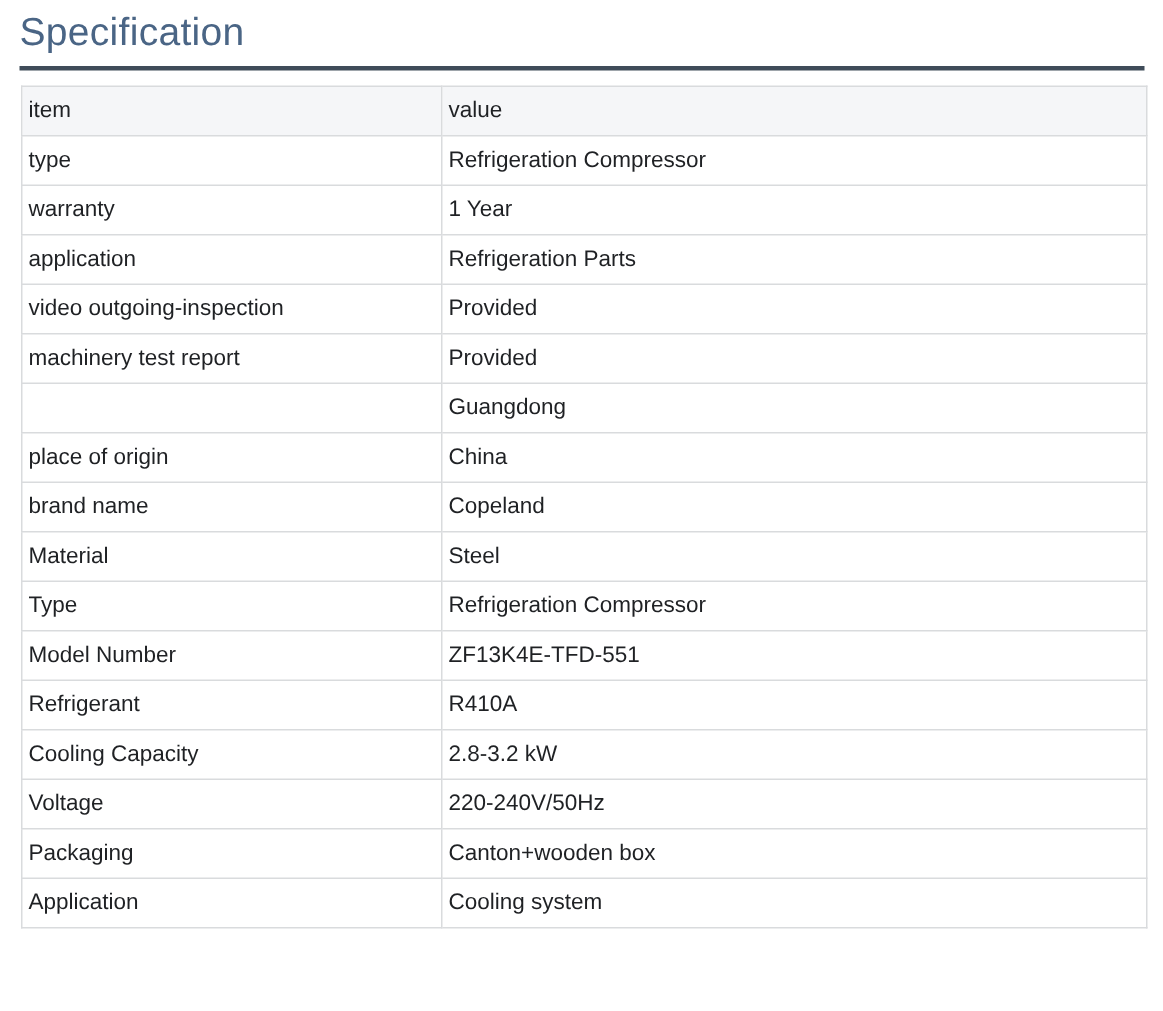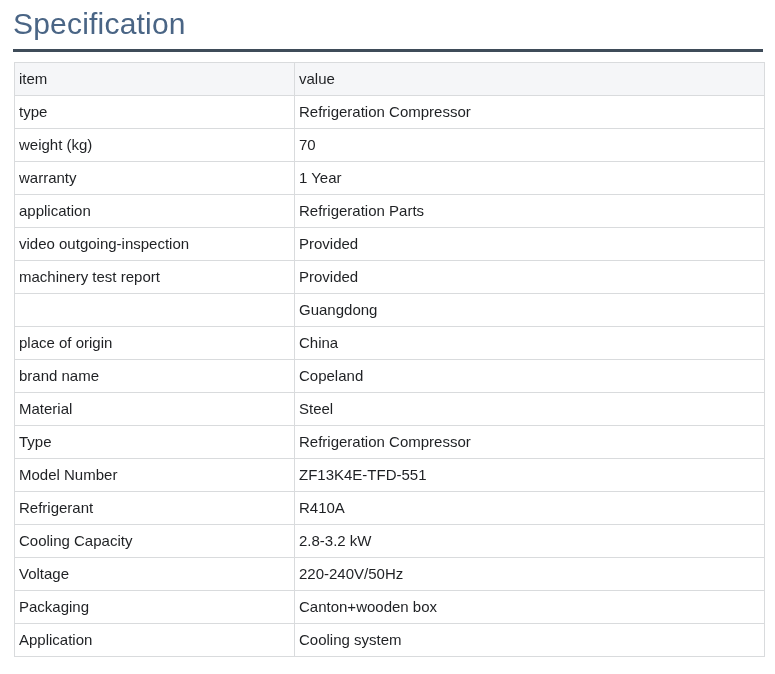--- a/index.html
+++ b/index.html
@@ -15,21 +15,21 @@
   body{
     width:775px;height:674px;
     background:var(--page-bg);
     font-family:"Liberation Sans","DejaVu Sans",sans-serif;
     color:var(--text-color);
     overflow:hidden;
   }
   .page{padding:6px 12px 0 13px;}
   h1.page-title{
     margin:0 0 7px 0;
-    font-size:30px;
+    font-size:26px;
     font-weight:400;
     line-height:1.2;
     color:var(--heading-color);
     letter-spacing:0.2px;
   }
   .title-divider{
     height:3px;
     background:var(--rule-color);
     border:none;
     margin:0 0 10px 0;
@@ -71,24 +71,20 @@
     <thead>
       <tr>
         <th>item</th>
         <th>value</th>
       </tr>
     </thead>
     <tbody>
         <tr>
           <td>type</td>
           <td>Refrigeration Compressor</td>
-        </tr>
-        <tr>
-          <td>weight (kg)</td>
-          <td>70</td>
         </tr>
         <tr>
           <td>warranty</td>
           <td>1 Year</td>
         </tr>
         <tr>
           <td>application</td>
           <td>Refrigeration Parts</td>
         </tr>
         <tr>

